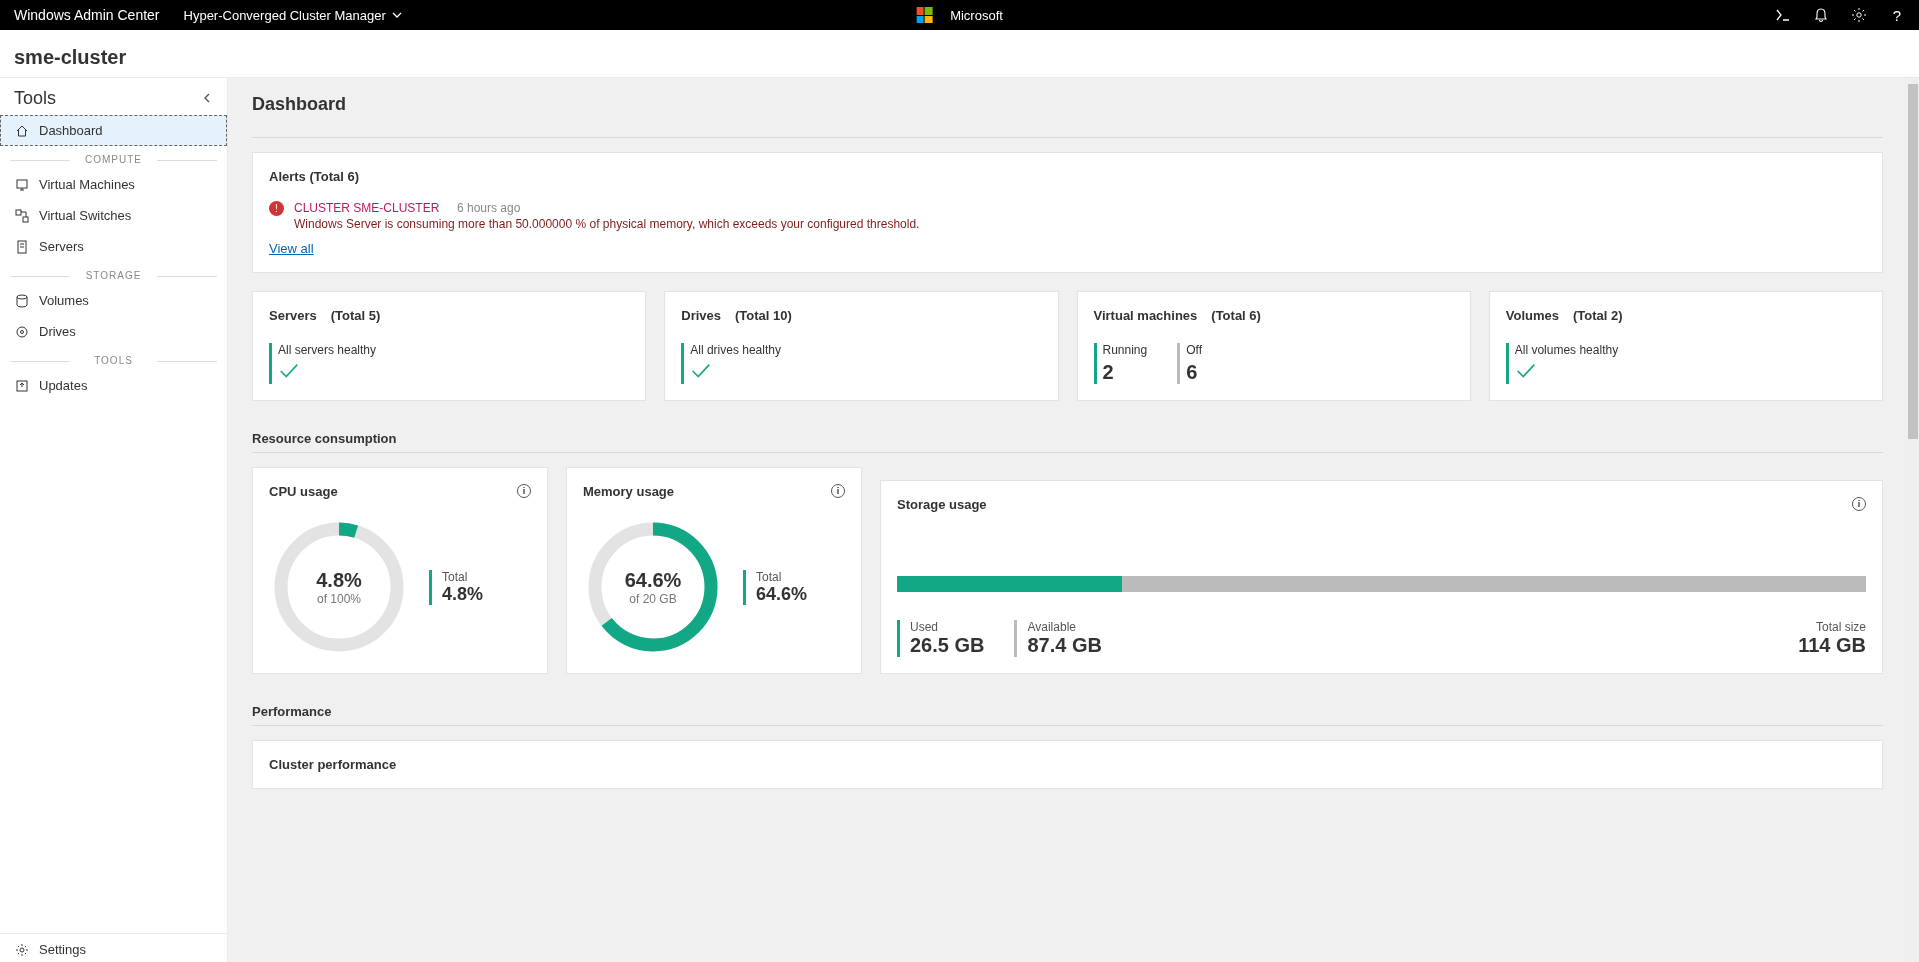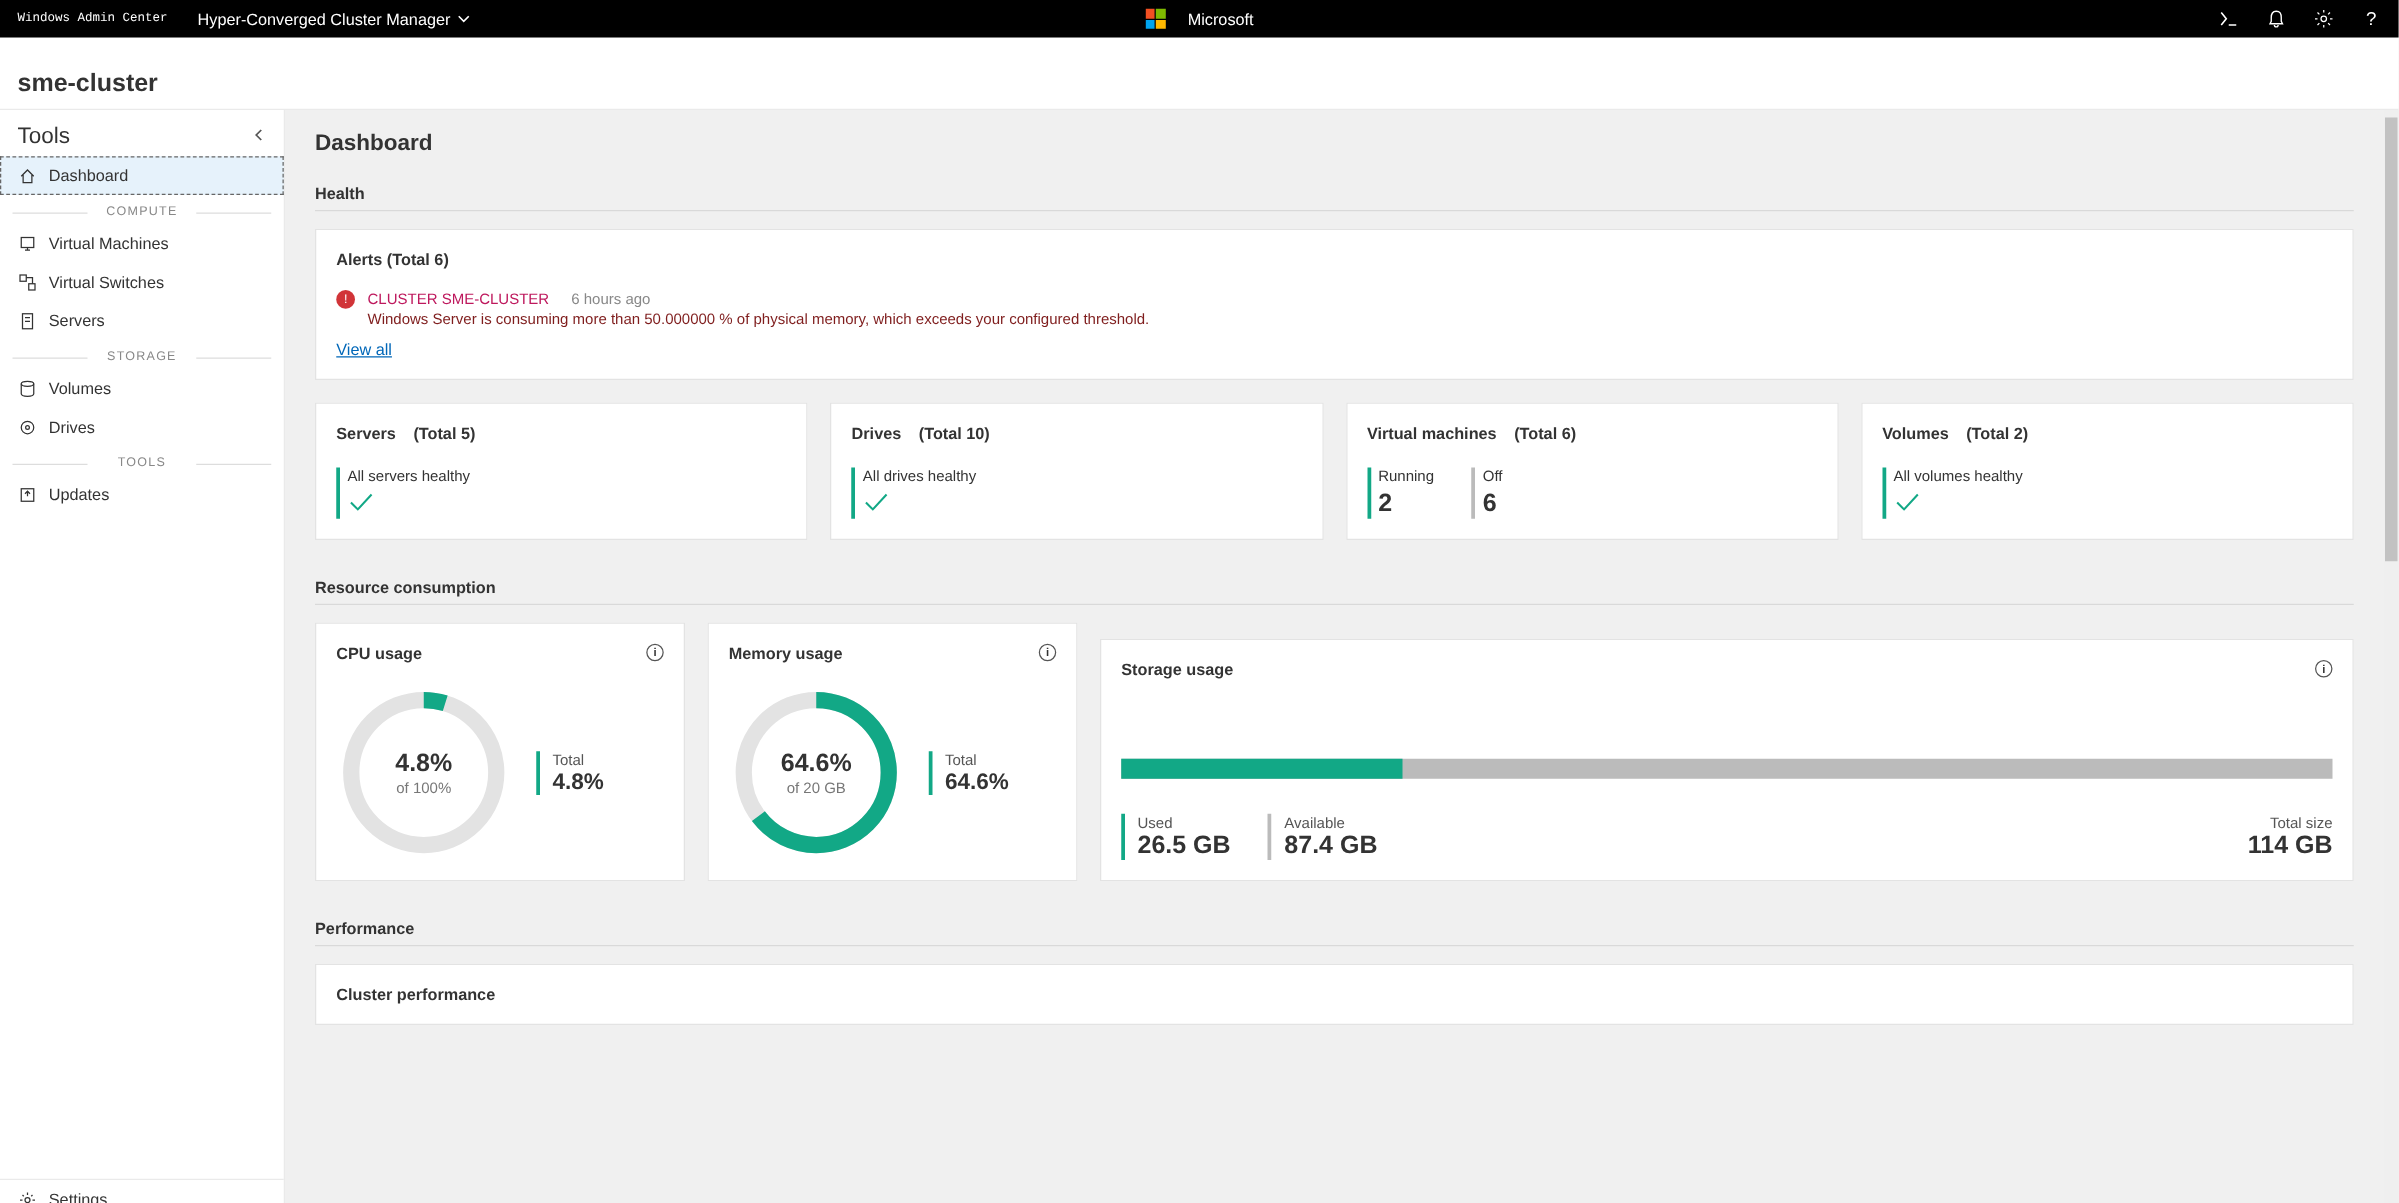--- a/index.html
+++ b/index.html
@@ -1,29 +1,29 @@
 <!DOCTYPE html>
 <html><head>
 <meta charset="utf-8">
 <style>
   * { box-sizing: border-box; margin: 0; padding: 0; }
   body { font-family: "Segoe UI", Arial, sans-serif; font-size: 13px; color: #333; background: #f3f3f3; overflow: hidden; }
   
   .topbar { height: 30px; background: #000; color: #fff; display: flex; align-items: center; padding: 0 14px; position: relative; }
   .topbar .left { display: flex; align-items: center; gap: 24px; }
-  .topbar .brand { font-size: 10px; font-family: Liberation Mono, monospace; }
+  .topbar .brand { font-size: 14px; }
   .topbar .dropdown { font-size: 13px; display: flex; align-items: center; gap: 6px; cursor: pointer; }
   .topbar .ms { position: absolute; left: 50%; transform: translateX(-50%); display: flex; align-items: center; gap: 18px; font-size: 13px; }
   .mslogo { width: 16px; height: 16px; display: grid; grid-template-columns: 1fr 1fr; grid-template-rows: 1fr 1fr; gap: 1px; }
   .mslogo div:nth-child(1){background:#f25022;} .mslogo div:nth-child(2){background:#7fba00;}
   .mslogo div:nth-child(3){background:#00a4ef;} .mslogo div:nth-child(4){background:#ffb900;}
   .topbar .right { margin-left: auto; display: flex; gap: 22px; align-items: center; }
   .top-icon { width: 16px; height: 16px; display: flex; align-items:center; justify-content:center; cursor: pointer; fill: #fff; stroke:#fff;}
   
-  .titlebar { background: #fff; padding: 26px 14px 8px; border-bottom: 1px solid #eaeaea; }
+  .titlebar { background: #fff; padding: 16px 14px 8px; border-bottom: 1px solid #eaeaea; }
   .titlebar h1 { font-size: 20px; font-weight: 600; }
   
   .layout { display: flex; height: calc(100vh - 30px - 45px); }
   
   .sidebar { width: 228px; background: #fff; border-right: 1px solid #eaeaea; display: flex; flex-direction: column; }
   .tools-header { display: flex; justify-content: space-between; align-items: center; padding: 10px 14px 6px; }
   .tools-header span { font-size: 18px; font-weight: 400; }
   .collapse-icon { cursor: pointer; }
   .nav-item { display: flex; align-items: center; gap: 10px; padding: 7px 14px; cursor: pointer; border: 1px solid transparent;}
   .nav-item.active { background: #e6f2fb; border: 1px dashed #666; }
@@ -229,21 +229,20 @@
           </span>
         <span>Settings</span>
       </div>
     </div>
   </div>
 
   <div class="content-wrap">
     <div class="content">
       <h2>Dashboard</h2>
 
-      <div class="section-title">Health</div>
       <hr class="sep">
 
       <div class="card alerts-card">
         <div class="alerts-header">Alerts (Total 6)</div>
         <div class="alert-row">
           <div class="alert-badge">!</div>
           <div>
             <span class="alert-src">CLUSTER SME-CLUSTER</span>
             <span class="alert-time">6 hours ago</span>
             <div class="alert-msg">Windows Server is consuming more than 50.000000 % of physical memory, which exceeds your configured threshold.</div>

